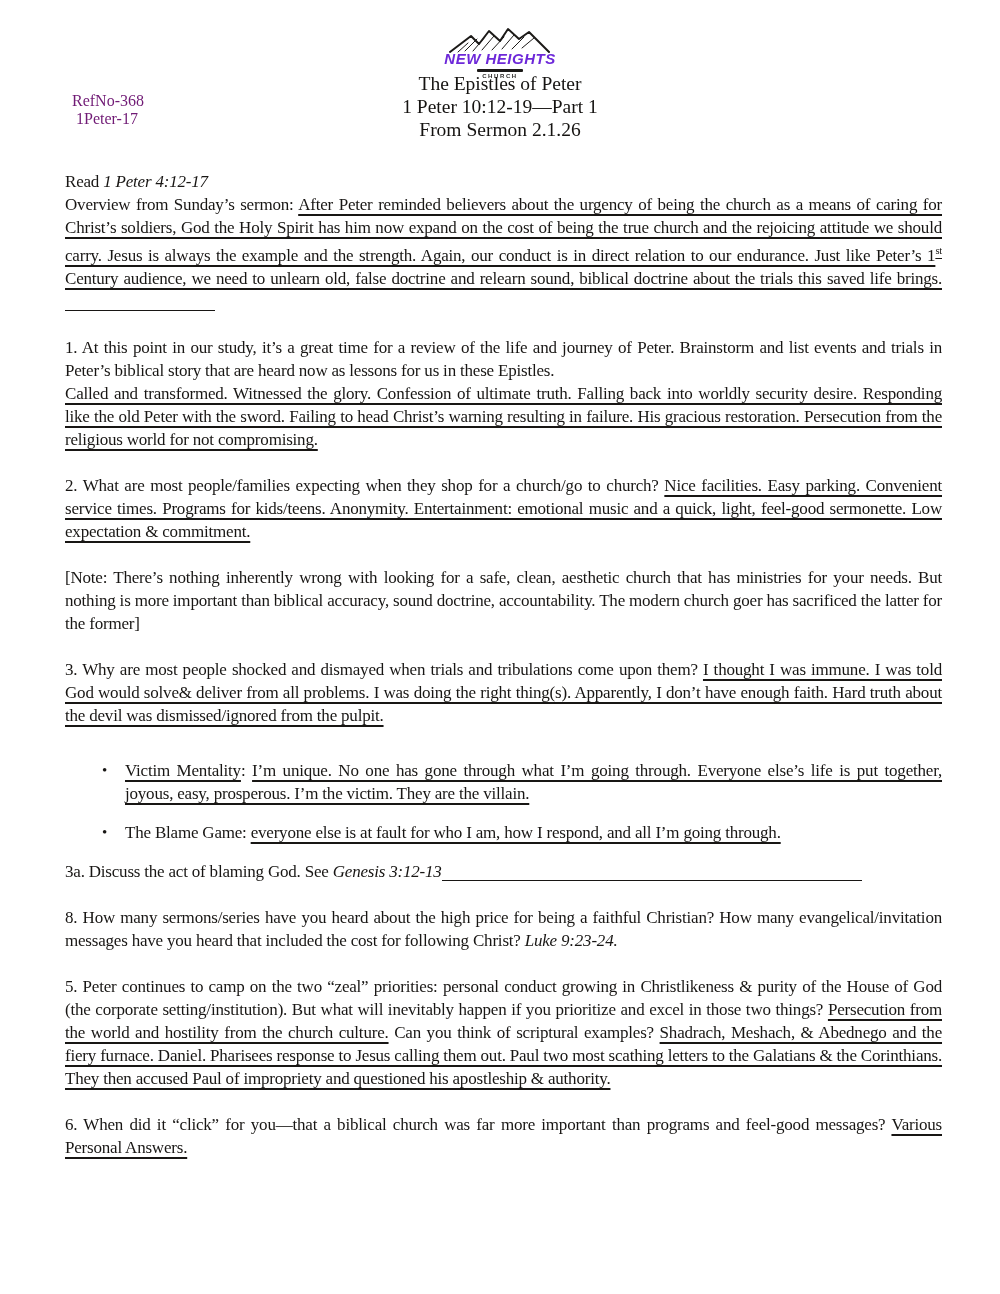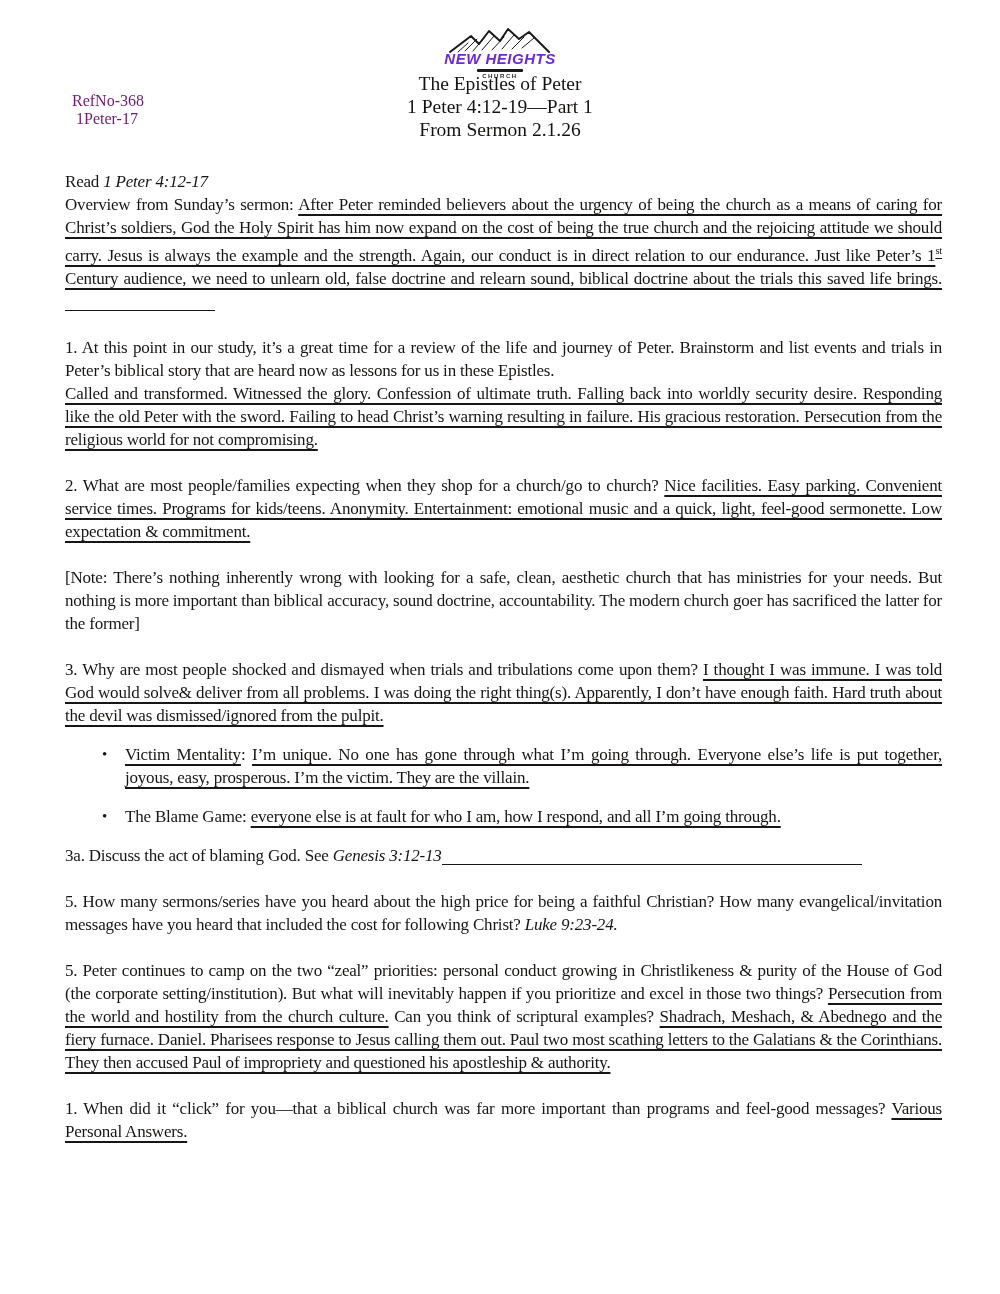--- a/index.html
+++ b/index.html
@@ -38,21 +38,21 @@
     text-align:center;font-size:19.5px;line-height:23px;color:#151311;
   }
   
   .content{
     position:absolute;top:170px;left:65px;width:877px;
     font-size:17px;line-height:23px;letter-spacing:-0.2px;
     text-align:justify;color:#181614;
   }
   .content p{margin:0 0 23px 0;}
   p.read{margin-bottom:0;}
-  p.tight{margin-bottom:16px;}
+  p.tight{margin-bottom:32px;}
   .u{
     text-decoration:underline;
     text-decoration-thickness:1.7px;
     text-underline-offset:3.5px;
     text-decoration-skip-ink:none;
   }
   .i{font-style:italic;font-family:Liberation Serif, serif;}
   .sup{
     vertical-align:super;font-size:62%;
     text-decoration:underline;text-decoration-thickness:1.2px;text-decoration-skip-ink:none;
@@ -94,21 +94,21 @@
     <div class="logo-sub">CHURCH</div>
   </div>
 
   <div class="ref">
     <div>RefNo-368</div>
     <div class="ref2">1Peter-17</div>
   </div>
 
   <div class="header">
     <div>The Epistles of Peter</div>
-    <div>1 Peter 4:12-19—Part 1</div>
+    <div>1 Peter 10:12-19—Part 1</div>
     <div>From Sermon 2.1.26</div>
   </div>
 
   <div class="content">
     <p class="read"><span class="">Read </span><span class="i">1 Peter 4:12-17</span></p>
     <p><span class="">Overview from Sunday’s sermon: </span><span class="u">After Peter reminded believers about the urgency of being the church as a means of caring for Christ’s soldiers, God the Holy Spirit has him now expand on the cost of being the true church and the rejoicing attitude we should carry. Jesus is always the example and the strength. Again, our conduct is in direct relation to our endurance. Just like Peter’s 1</span><span class="u sup">st</span><span class="u"> Century audience, we need to unlearn old, false doctrine and relearn sound, biblical doctrine about the trials this saved life brings. </span><span class="fill" style="width: 150px;"></span></p>
     <p><span class="">1. At this point in our study, it’s a great time for a review of the life and journey of Peter. Brainstorm and list events and trials in Peter’s biblical story that are heard now as lessons for us in these Epistles.</span><br><span class="u">Called and transformed. Witnessed the glory. Confession of ultimate truth. Falling back into worldly security desire. Responding like the old Peter with the sword. Failing to head Christ’s warning resulting in failure. His gracious restoration. Persecution from the religious world for not compromising.</span></p>
     <p><span class="">2. What are most people/families expecting when they shop for a church/go to church? </span><span class="u">Nice facilities. Easy parking. Convenient service times. Programs for kids/teens. Anonymity. Entertainment: emotional music and a quick, light, feel-good sermonette. Low expectation &amp; commitment.</span></p>
     <p><span class="">[Note: There’s nothing inherently wrong with looking for a safe, clean, aesthetic church that has ministries for your needs. But nothing is more important than biblical accuracy, sound doctrine, accountability. The modern church goer has sacrificed the latter for the former]</span></p>
     <p class="tight"><span class="">3. Why are most people shocked and dismayed when trials and tribulations come upon them? </span><span class="u">I thought I was immune. I was told God would solve&amp; deliver from all problems. I was doing the right thing(s). Apparently, I don’t have enough faith. Hard truth about the devil was dismissed/ignored from the pulpit.</span></p>
@@ -116,18 +116,18 @@
     <div class="bullet">
       <span class="marker">•</span>
       <span class="btext"><span class="u">Victim Mentality</span><span class="">: </span><span class="u">I’m unique. No one has gone through what I’m going through. Everyone else’s life is put together, joyous, easy, prosperous. I’m the victim. They are the villain.</span></span>
     </div>
     <div class="bullet">
       <span class="marker">•</span>
       <span class="btext"><span class="">The Blame Game: </span><span class="u">everyone else is at fault for who I am, how I respond, and all I’m going through.</span></span>
     </div>
 
     <p><span class="">3a. Discuss the act of blaming God. See </span><span class="i">Genesis 3:12-13</span><span class="fill" style="width: 420px;"></span></p>
-    <p><span class="">5. How many sermons/series have you heard about the high price for being a faithful Christian? How many evangelical/invitation messages have you heard that included the cost for following Christ?  </span><span class="i">Luke 9:23-24.</span></p>
+    <p><span class="">8. How many sermons/series have you heard about the high price for being a faithful Christian? How many evangelical/invitation messages have you heard that included the cost for following Christ?  </span><span class="i">Luke 9:23-24.</span></p>
     <p><span class="">5. Peter continues to camp on the two “zeal” priorities: personal conduct growing in Christlikeness &amp; purity of the House of God (the corporate setting/institution). But what will inevitably happen if you prioritize and excel in those two things? </span><span class="u">Persecution from the world and hostility from the church culture.</span><span class=""> Can you think of scriptural examples? </span><span class="u">Shadrach, Meshach, &amp; Abednego and the fiery furnace. Daniel. Pharisees response to Jesus calling them out. Paul two most scathing letters to the Galatians &amp; the Corinthians. They then accused Paul of impropriety and questioned his apostleship &amp; authority.</span></p>
-    <p><span class="">1. When did it “click” for you—that a biblical church was far more important than programs and feel-good messages? </span><span class="u">Various Personal Answers.</span></p>
+    <p><span class="">6. When did it “click” for you—that a biblical church was far more important than programs and feel-good messages? </span><span class="u">Various Personal Answers.</span></p>
   </div>
 
 </div>
 
 </body></html>

